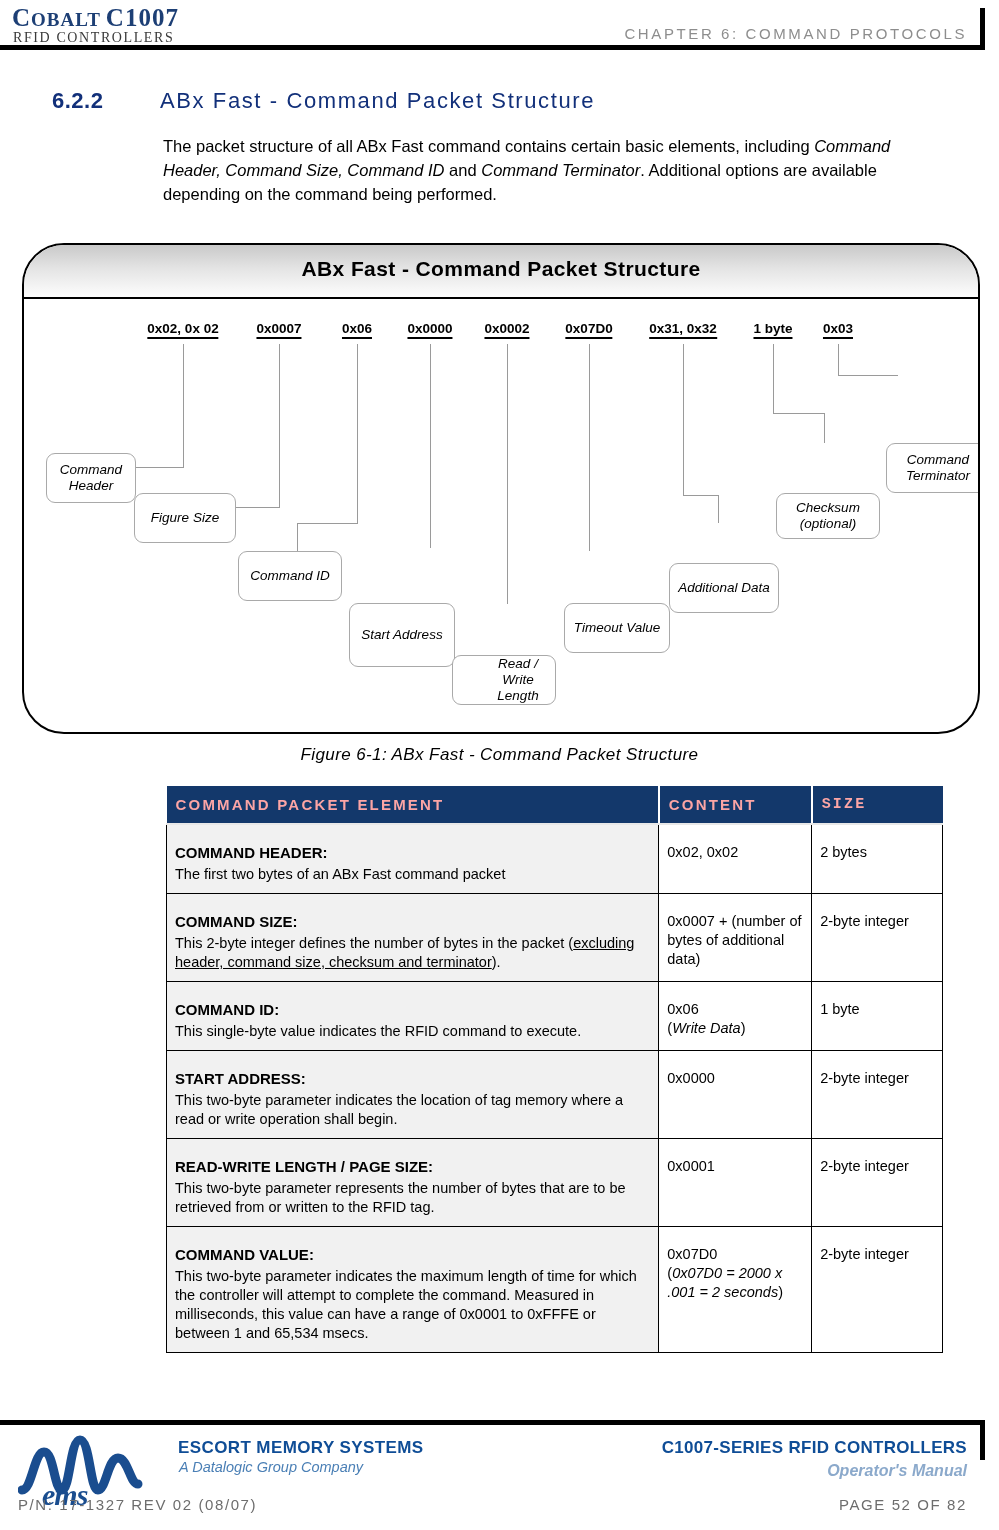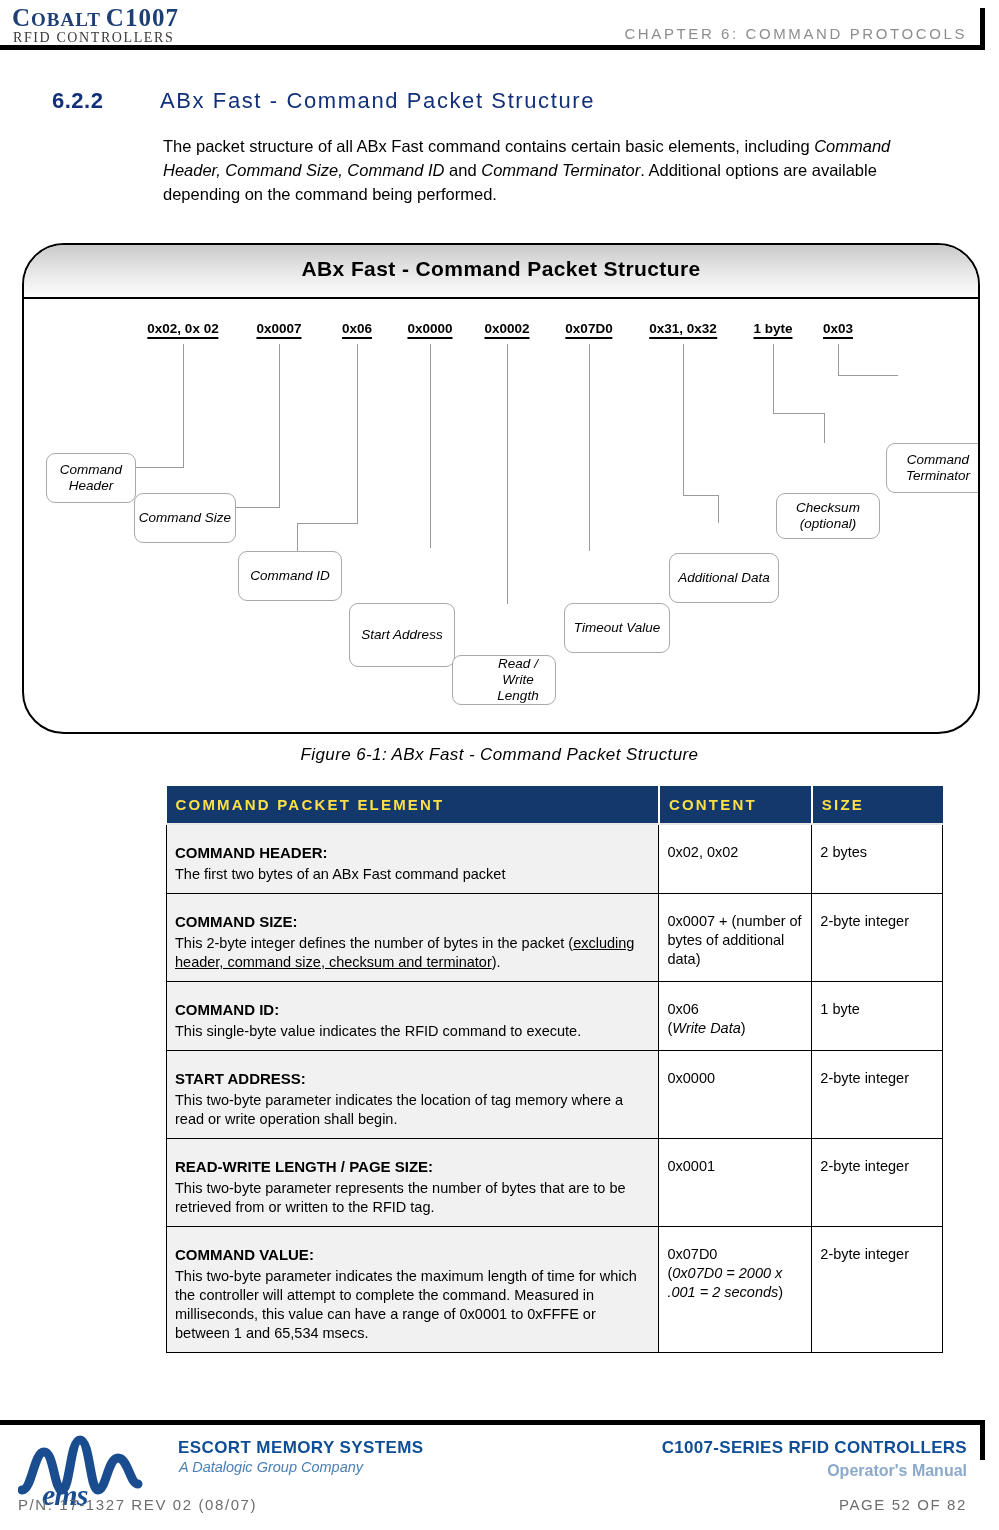--- a/index.html
+++ b/index.html
@@ -81,27 +81,27 @@
     position:absolute;left:0;top:745px;width:999px;text-align:center;
     font-size:17px;font-style:italic;color:#000;letter-spacing:0.4px;
   }
 
   
   .tbl{
     position:absolute;left:166px;top:786px;width:777px;
     border-collapse:collapse;
   }
   .tbl th{
-    background:#13386b;color:#fde047;text-align:left;
+    background:#13386b;color:#fca5a5;text-align:left;
     font-size:15px;font-weight:bold;letter-spacing:2.2px;
     padding:10px 9px 10px 9px;
     border-right:2px solid #fff;border-bottom:2px solid #e8e8e8;
     vertical-align:middle;
   }
-  .tbl th:last-child{border-right:none;}
+  .tbl th:last-child{border-right:none;font-family:Liberation Mono, monospace;}
   .tbl td{
     border:1px solid #000;padding:18px 8px 9px 8px;
     font-size:14.5px;line-height:19px;vertical-align:top;
   }
   .c-elem{width:508px;background:#f1f1f1;}
   .c-content{width:137px;background:#fff;}
   .c-size{width:118px;background:#fff;}
   .el-title{font-weight:bold;font-size:15px;display:block;margin-bottom:3px;}
   .el-desc{display:block;}
   .u{text-decoration:underline;}
@@ -124,21 +124,21 @@
   .ftr-co-sub{
     position:absolute;left:179px;top:1459px;
     font-size:14.5px;font-style:italic;color:#4a7fb5;white-space:nowrap;
   }
   .ftr-prod{
     position:absolute;right:32px;top:1438px;
     font-size:17px;font-weight:bold;color:#0f4d96;letter-spacing:0.3px;white-space:nowrap;
   }
   .ftr-prod-sub{
     position:absolute;right:32px;top:1462px;
-    font-size:16px;font-weight:bold;color:#8ba9cb;white-space:nowrap;
+    font-size:16px;font-style:italic;font-weight:bold;color:#8ba9cb;white-space:nowrap;
   }
   .ftr-pn{
     position:absolute;left:18px;top:1496px;
     font-size:15px;color:#6d6d6d;letter-spacing:1.6px;white-space:nowrap;
   }
   .ftr-page{
     position:absolute;right:32px;top:1496px;
     font-size:15px;color:#6d6d6d;letter-spacing:1.6px;white-space:nowrap;
   }
 </style>
@@ -199,26 +199,26 @@
     <div class="vline" style="left:694px;top:250px;height:28px;"></div>
 
     <div class="vline" style="left:749px;top:99px;height:70px;"></div>
     <div class="hline" style="left:749px;top:168px;width:52px;"></div>
     <div class="vline" style="left:800px;top:168px;height:30px;"></div>
 
     <div class="vline" style="left:814px;top:99px;height:32px;"></div>
     <div class="hline" style="left:814px;top:130px;width:60px;"></div>
 
     <div class="cbox" style="left:22px;top:208px;width:90px;height:50px;">Command Header</div>
-    <div class="cbox" style="left:110px;top:248px;width:102px;height:50px;">Command Size</div>
+    <div class="cbox" style="left:110px;top:248px;width:102px;height:50px;">Figure Size</div>
     <div class="cbox" style="left:214px;top:306px;width:104px;height:50px;">Command ID</div>
     <div class="cbox" style="left:325px;top:358px;width:106px;height:64px;text-align:center;">Start Address</div>
     <div class="cbox" style="left:428px;top:410px;width:104px;height:50px;padding-left:28px;">Read / Write Length</div>
     <div class="cbox" style="left:540px;top:358px;width:106px;height:50px;">Timeout Value</div>
-    <div class="cbox" style="left:645px;top:308px;width:110px;height:50px;">Additional Data</div>
+    <div class="cbox" style="left:645px;top:318px;width:110px;height:50px;">Additional Data</div>
     <div class="cbox" style="left:752px;top:248px;width:104px;height:46px;">Checksum (optional)</div>
     <div class="cbox" style="left:862px;top:198px;width:104px;height:50px;">Command Terminator</div>
   </div>
 
   <div class="fig-cap">Figure 6-1: ABx Fast - Command Packet Structure</div>
 
   <table class="tbl">
     <thead>
       <tr>
         <th class="c-elem">COMMAND PACKET ELEMENT</th>

